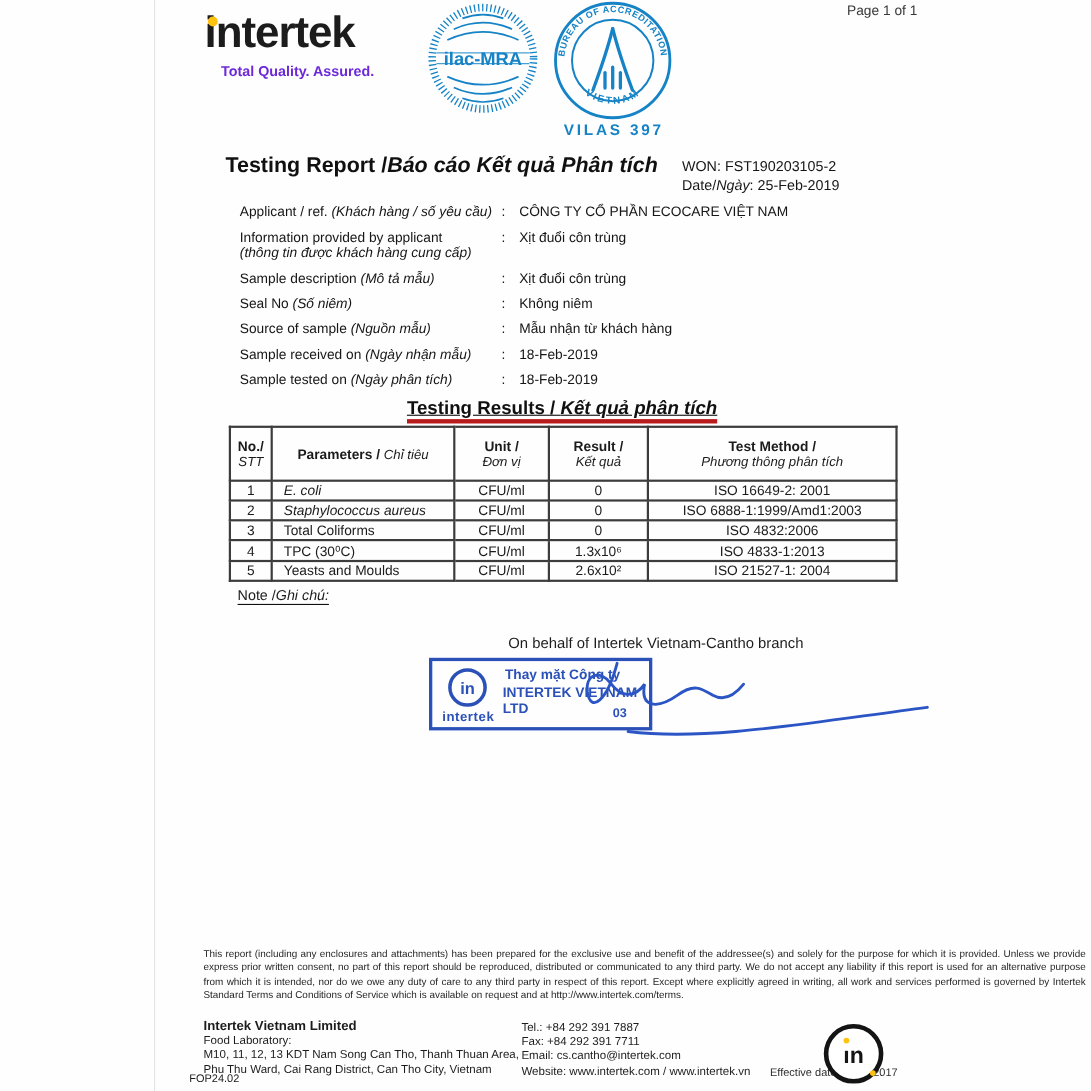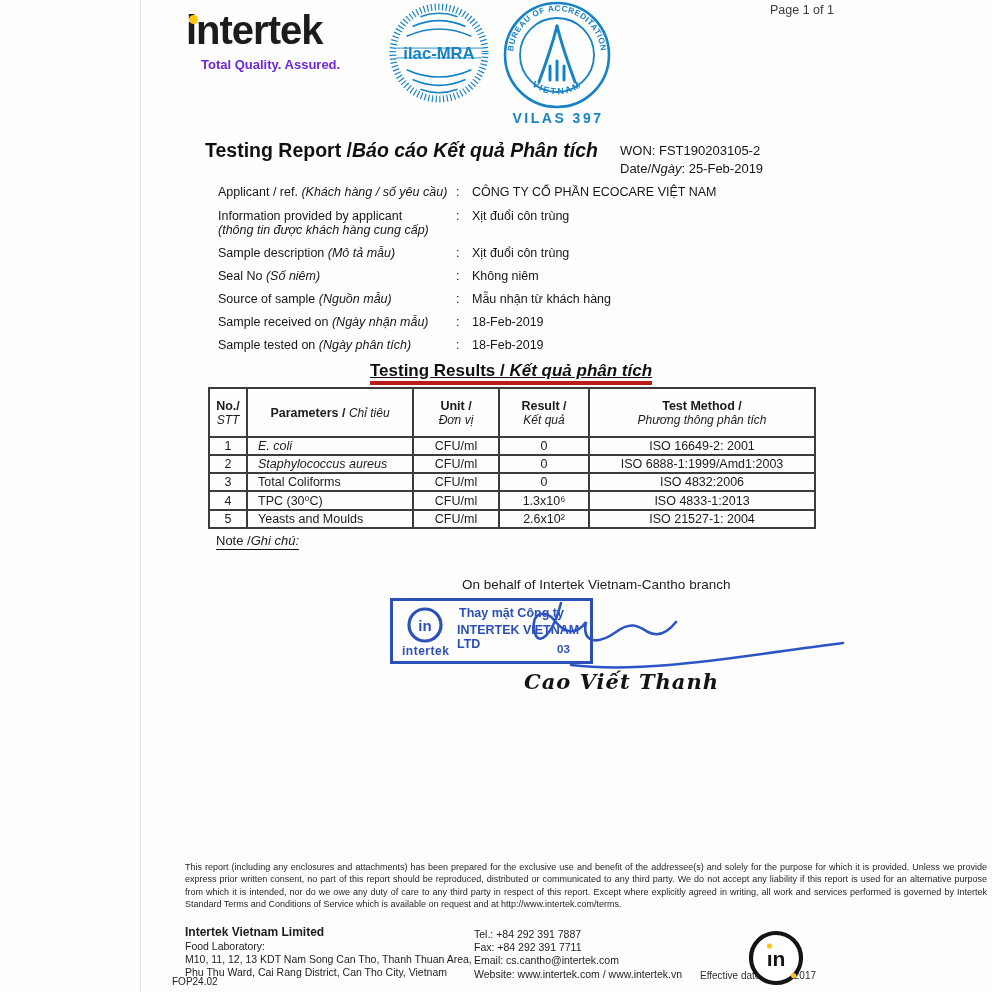--- a/index.html
+++ b/index.html
@@ -263,21 +263,20 @@
     <span class="num">03</span>
   </div>
 
   <svg class="abs sig-svg" width="480" height="100" viewBox="0 0 480 100">
     <g fill="none" stroke="#2b55c4" stroke-width="2.6" stroke-linecap="round">
       <path d="M 186,18 C 177,52 162,64 159,44 C 157,27 171,24 180,36 C 189,48 201,51 211,37 C 207,57 221,61 241,47 C 256,36 263,41 273,47 C 284,53 293,47 301,37"></path>
       <path d="M 196,80 C 268,89 360,72 468,58"></path>
     </g>
   </svg>
 
-  <div class="abs signer">Cao Viết Thanh</div>
 
   <div class="abs disclaimer">This report (including any enclosures and attachments) has been prepared for the exclusive use and benefit of the addressee(s) and solely for the purpose for which it is provided. Unless we provide express prior written consent, no part of this report should be reproduced, distributed or communicated to any third party. We do not accept any liability if this report is used for an alternative purpose from which it is intended, nor do we owe any duty of care to any third party in respect of this report. Except where explicitly agreed in writing, all work and services performed is governed by Intertek Standard Terms and Conditions of Service which is available on request and at http://www.intertek.com/terms.</div>
 
   <div class="abs f-left">
     <div class="company">Intertek Vietnam Limited</div>
     <div class="lab">Food Laboratory:</div>
     <div>M10, 11, 12, 13 KDT Nam Song Can Tho, Thanh Thuan Area,</div>
     <div>Phu Thu Ward, Cai Rang District, Can Tho City, Vietnam</div>
   </div>
   <div class="abs f-right">

